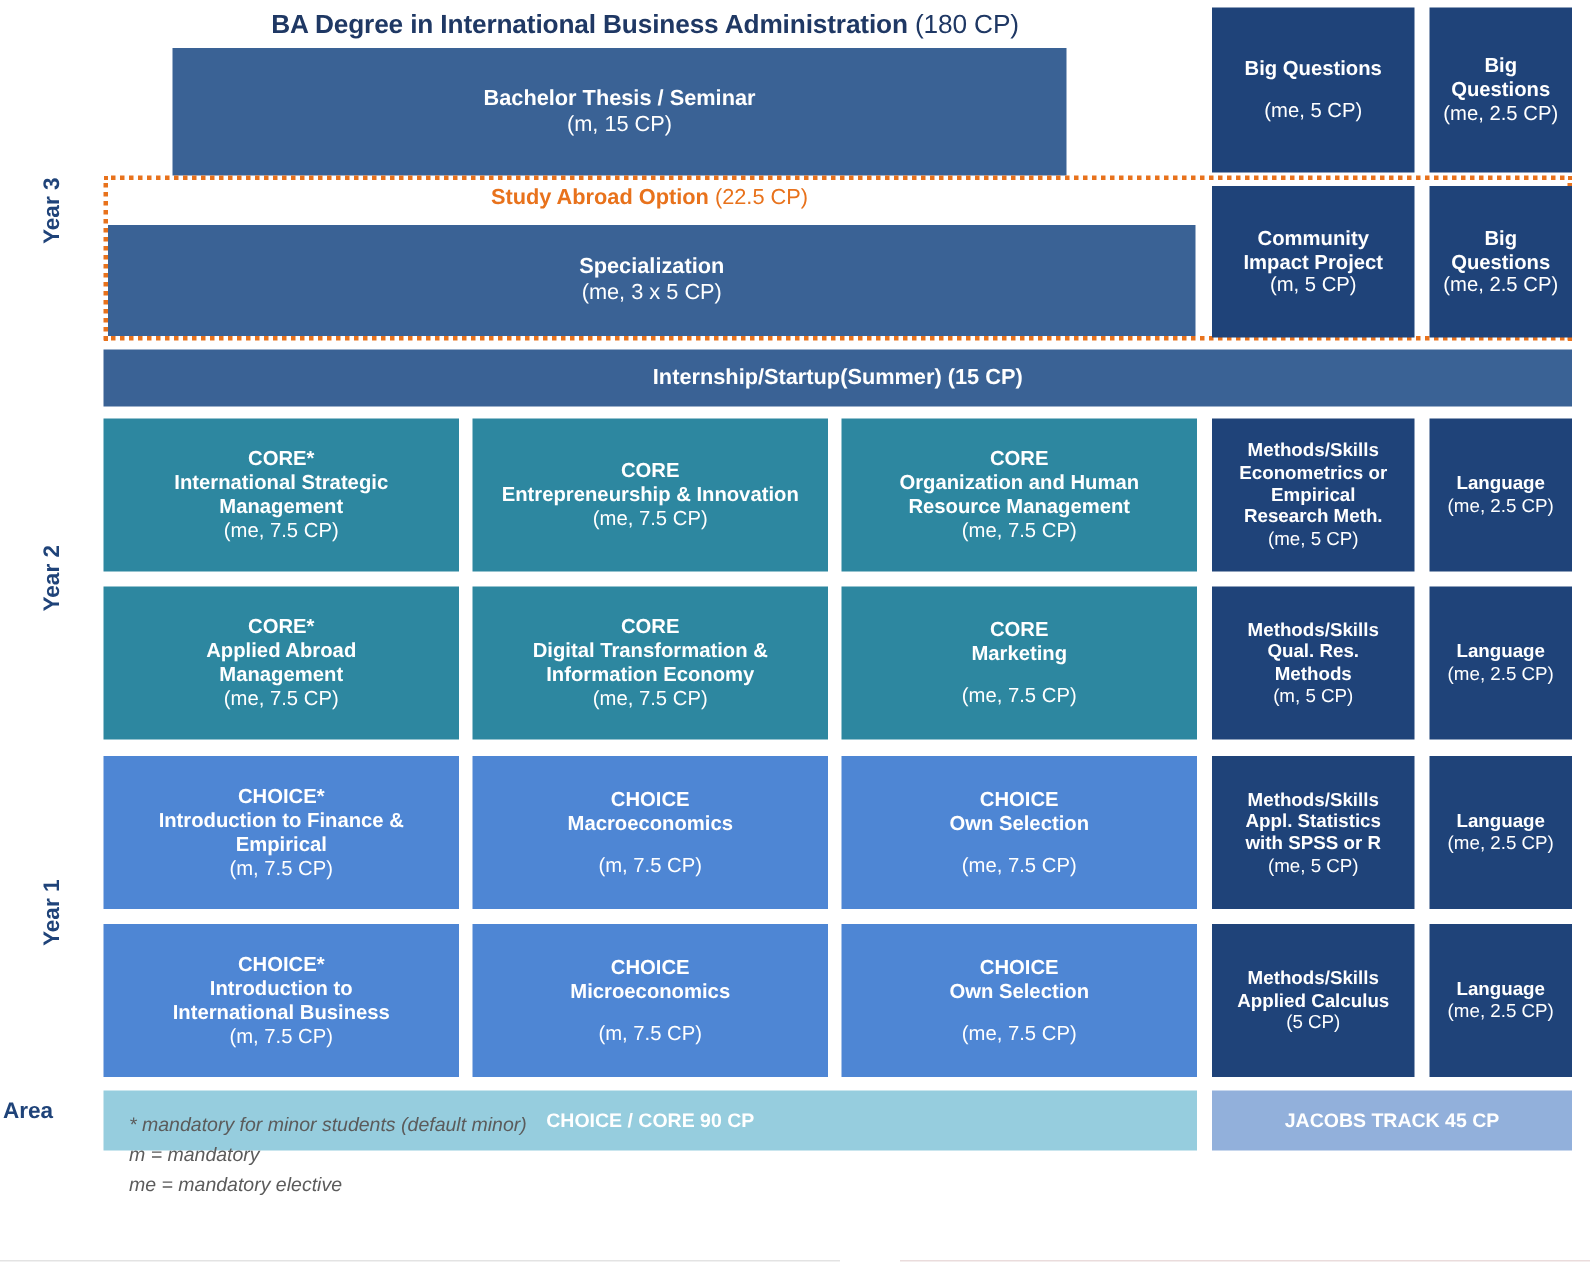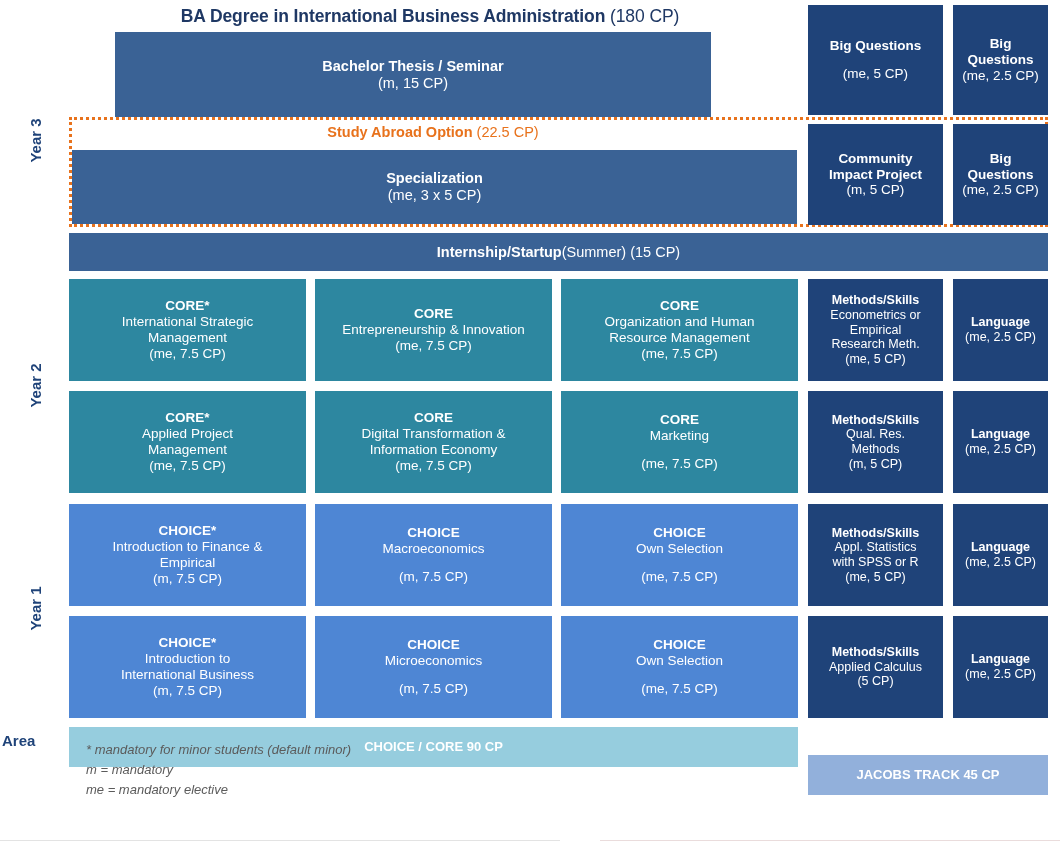--- a/index.html
+++ b/index.html
@@ -49,32 +49,32 @@
     display: flex;
     flex-direction: column;
     align-items: center;
     justify-content: center;
     text-align: center;
     line-height: 1.17;
     padding: 2px 4px;
     overflow: hidden;
   }
   .box .hd { font-weight: bold; }
-  .box .ln { font-weight: normal; }
+  .box .ln { font-weight: bold; }
   .box .cp { font-weight: normal; }
   .spacer { height: .95em; }
 
   
   .c-thesis  { background: #3A6295; }
   .c-navy    { background: #1F4379; }
   .c-core    { background: #2D87A0; }
   .c-choice  { background: #4E86D4; }
   .c-intern  { background: #3A6295; }
   .c-lightbl { background: #96CDDE; }
-  .c-peri    { background: #92B0DB; margin-top: 28px; }
+  .c-peri    { background: #92B0DB; }
 
   
   .fs-thesis { font-size: 14.5px; }
   .fs-year   { font-size: 13.5px; }
   .fs-small  { font-size: 12.5px; }
   .fs-bar    { font-size: 14.5px; }
   .fs-area   { font-size: 13px; }
 
   
   .abroad-frame {
@@ -193,21 +193,21 @@
     <div class="cp">(me, 5 CP)</div>
   </div>
 
   <div class="box c-navy fs-small" style="left:953px; top:279px; width:95px; height:102px;">
     <div class="hd">Language</div>
     <div class="cp">(me, 2.5 CP)</div>
   </div>
 
   <div class="box c-core fs-year" style="left:69px; top:391px; width:237px; height:102px;">
     <div class="hd">CORE*</div>
-    <div class="ln">Applied Project</div>
+    <div class="ln">Applied Abroad</div>
     <div class="ln">Management</div>
     <div class="cp">(me, 7.5 CP)</div>
   </div>
 
   <div class="box c-core fs-year" style="left:315px; top:391px; width:237px; height:102px;">
     <div class="hd">CORE</div>
     <div class="ln">Digital Transformation &amp;</div>
     <div class="ln">Information Economy</div>
     <div class="cp">(me, 7.5 CP)</div>
   </div>

